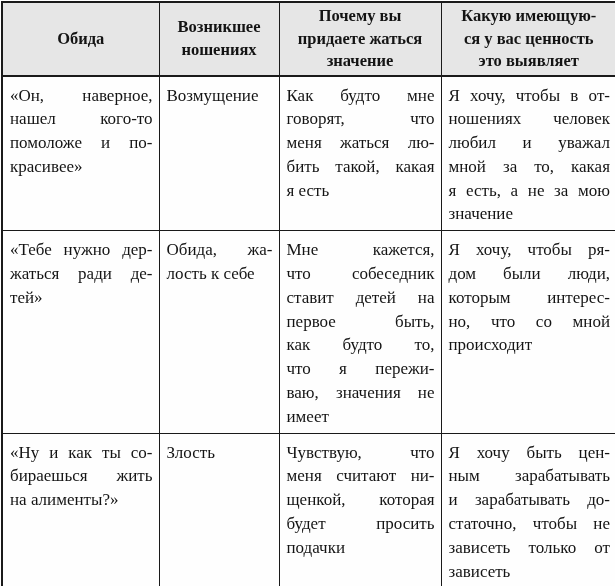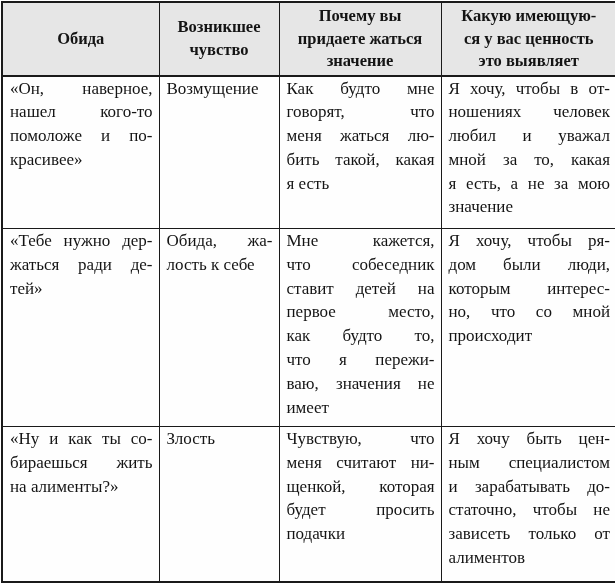--- a/index.html
+++ b/index.html
@@ -47,21 +47,21 @@
     padding: 2px 3px;
     border-bottom: 2.5px solid var(--border);
   }
   .hline { text-align: center; }
 
   td {
     background: var(--cell-bg);
     vertical-align: top;
     font-size: 17px;
     line-height: 23.8px;
-    padding: 0 6px 4px 7px;
+    padding: 7px 6px 4px 7px;
   }
   .jline {
     text-align: justify;
     text-align-last: justify;
   }
   .jline.last {
     text-align-last: left;
   }
 </style>
 </head>
@@ -74,21 +74,21 @@
       <col class="c3">
       <col class="c4">
   </colgroup>
   <thead>
     <tr>
         <th>
           <div class="hline">Обида</div>
         </th>
         <th>
           <div class="hline">Возникшее</div>
-          <div class="hline">чувство</div>
+          <div class="hline">ношениях</div>
         </th>
         <th>
           <div class="hline">Почему вы</div>
           <div class="hline">придаете жаться</div>
           <div class="hline">значение</div>
         </th>
         <th>
           <div class="hline">Какую имеющую-</div>
           <div class="hline">ся у вас ценность</div>
           <div class="hline">это выявляет</div>
@@ -129,21 +129,21 @@
           <div class="jline last">тей»</div>
         </td>
         <td>
           <div class="jline">Обида, жа-</div>
           <div class="jline last">лость к себе</div>
         </td>
         <td>
           <div class="jline">Мне кажется,</div>
           <div class="jline">что собеседник</div>
           <div class="jline">ставит детей на</div>
-          <div class="jline">первое место,</div>
+          <div class="jline">первое быть,</div>
           <div class="jline">как будто то,</div>
           <div class="jline">что я пережи-</div>
           <div class="jline">ваю, значения не</div>
           <div class="jline last">имеет</div>
         </td>
         <td>
           <div class="jline">Я хочу, чтобы ря-</div>
           <div class="jline">дом были люди,</div>
           <div class="jline">которым интерес-</div>
           <div class="jline">но, что со мной</div>
@@ -161,21 +161,21 @@
         </td>
         <td>
           <div class="jline">Чувствую, что</div>
           <div class="jline">меня считают ни-</div>
           <div class="jline">щенкой, которая</div>
           <div class="jline">будет просить</div>
           <div class="jline last">подачки</div>
         </td>
         <td>
           <div class="jline">Я хочу быть цен-</div>
-          <div class="jline">ным специалистом</div>
+          <div class="jline">ным зарабатывать</div>
           <div class="jline">и зарабатывать до-</div>
           <div class="jline">статочно, чтобы не</div>
           <div class="jline">зависеть только от</div>
-          <div class="jline last">алиментов</div>
+          <div class="jline last">зависеть</div>
         </td>
       </tr>
     </tbody>
 </table>
 
 </body></html>

